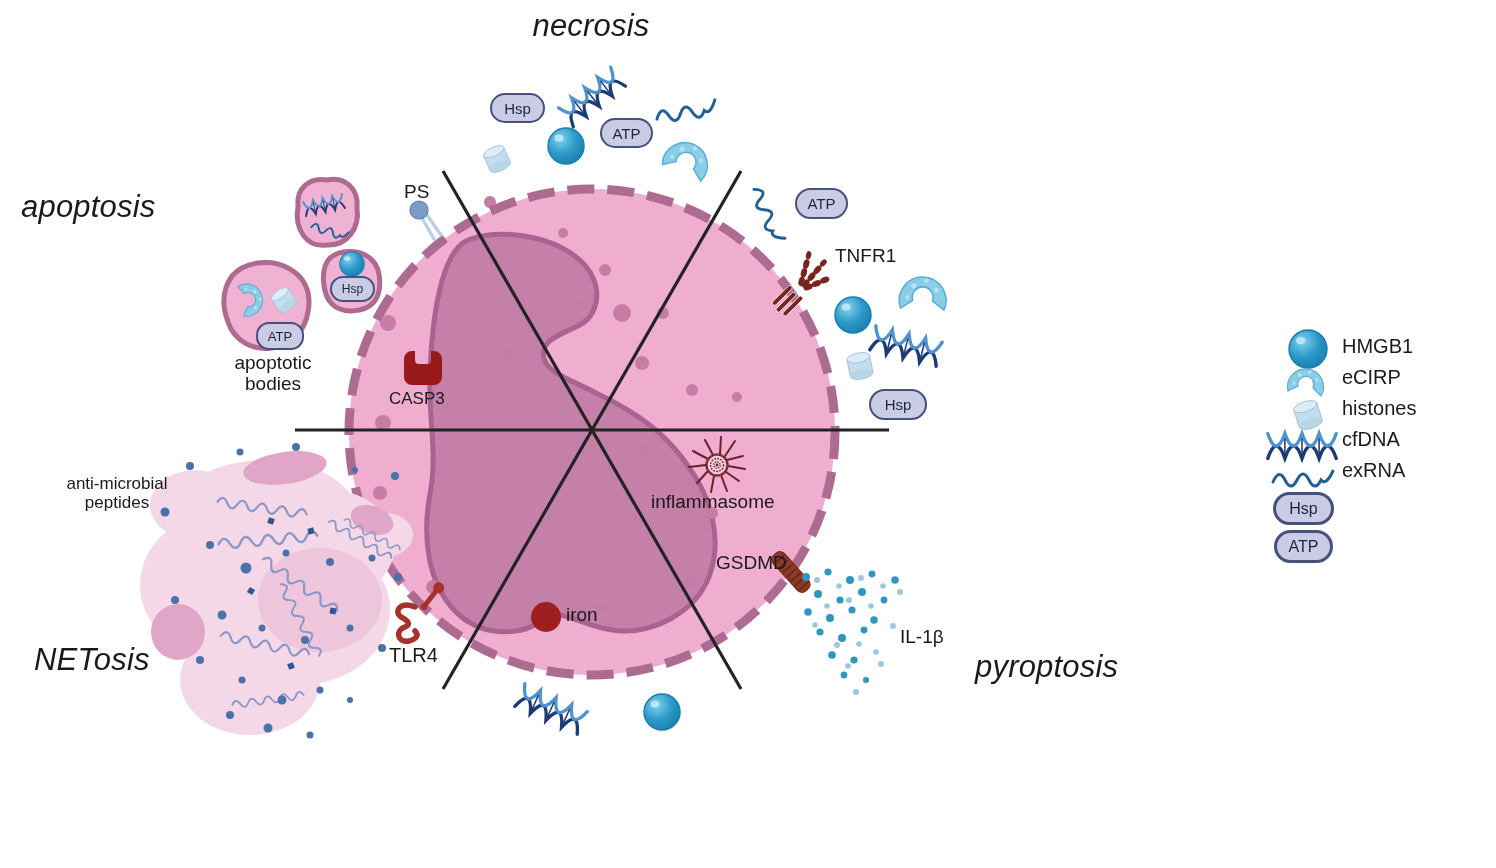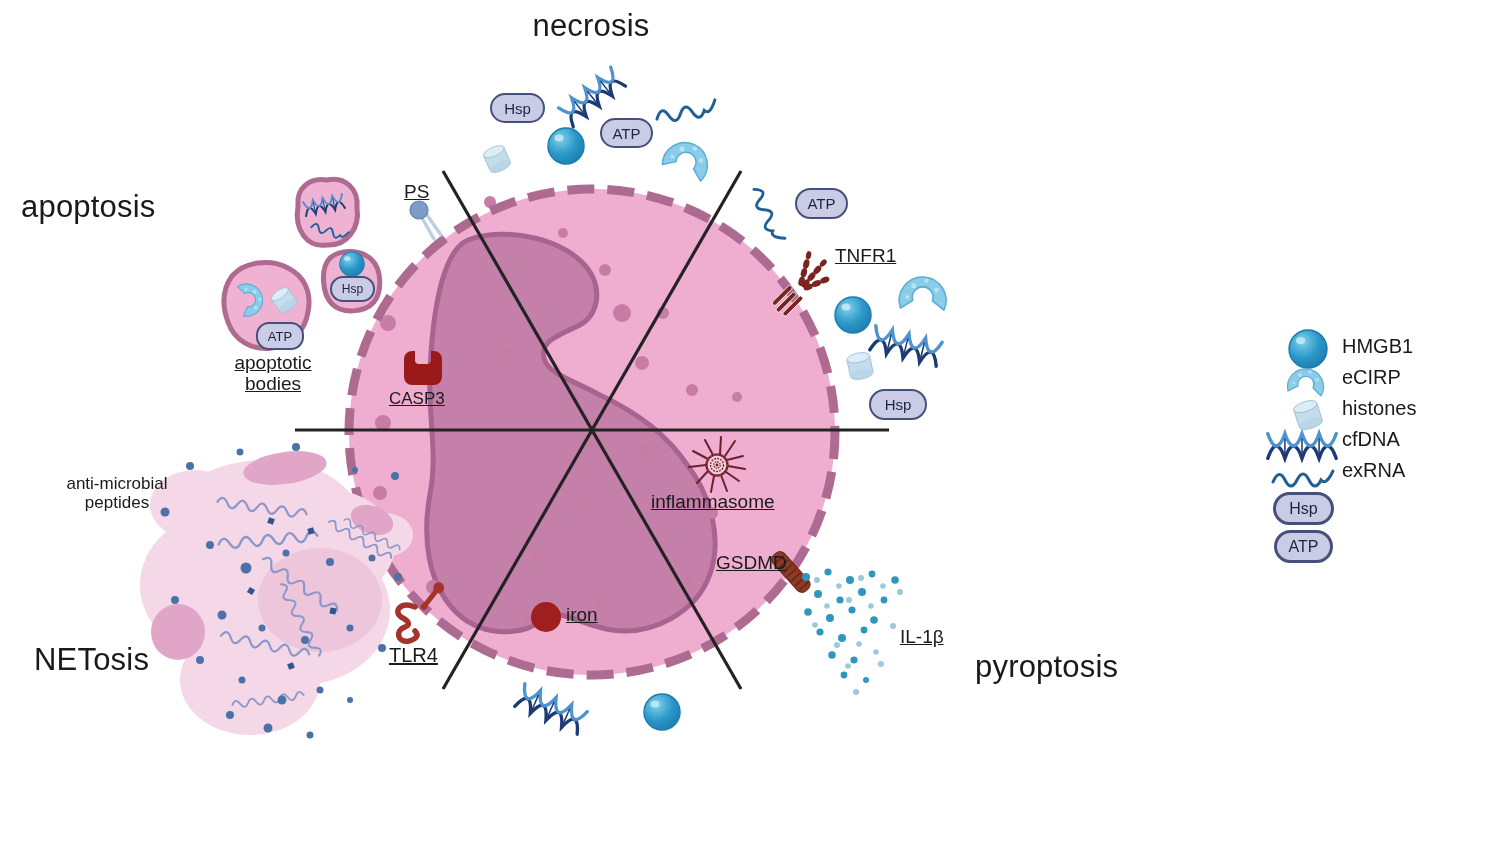--- a/index.html
+++ b/index.html
@@ -2,22 +2,22 @@
 <html><head>
 <meta charset="utf-8">
 <style>
   html,body{margin:0;padding:0;background:#ffffff;}
   #canvas{
     position:relative;width:1496px;height:868px;background:#ffffff;overflow:hidden;
     font-family:"Liberation Sans", sans-serif;color:#1a1a1a;
   }
   svg.scene{position:absolute;left:0;top:0;width:1496px;height:868px;}
   .lbl{position:absolute;white-space:nowrap;color:#1a1a1a;z-index:6;}
-  .lbl--sector{font-size:31px;font-weight:500;letter-spacing:.2px;}
-  .lbl--small{font-size:19px;font-weight:500;text-decoration:underline;}
+  .lbl--sector{font-size:31px;font-weight:500;letter-spacing:.2px;font-style:italic;}
+  .lbl--small{font-size:19px;font-weight:500;}
   .lbl--tiny{font-size:17px;font-weight:500;line-height:1.15;}
   .lbl--legend-title{font-size:26px;font-weight:500;}
   .lbl--legend-item{font-size:20px;font-weight:400;}
   .center{transform:translateX(-50%);text-align:center;}
   .two-line span{display:block;line-height:1.12;}
   .pill{
     position:absolute;z-index:5;display:flex;align-items:center;justify-content:center;
     background:#c9cce4;border:2.5px solid #46507a;border-radius:17px;
     color:#1d2443;font-size:15px;font-weight:500;box-sizing:border-box;
   }

